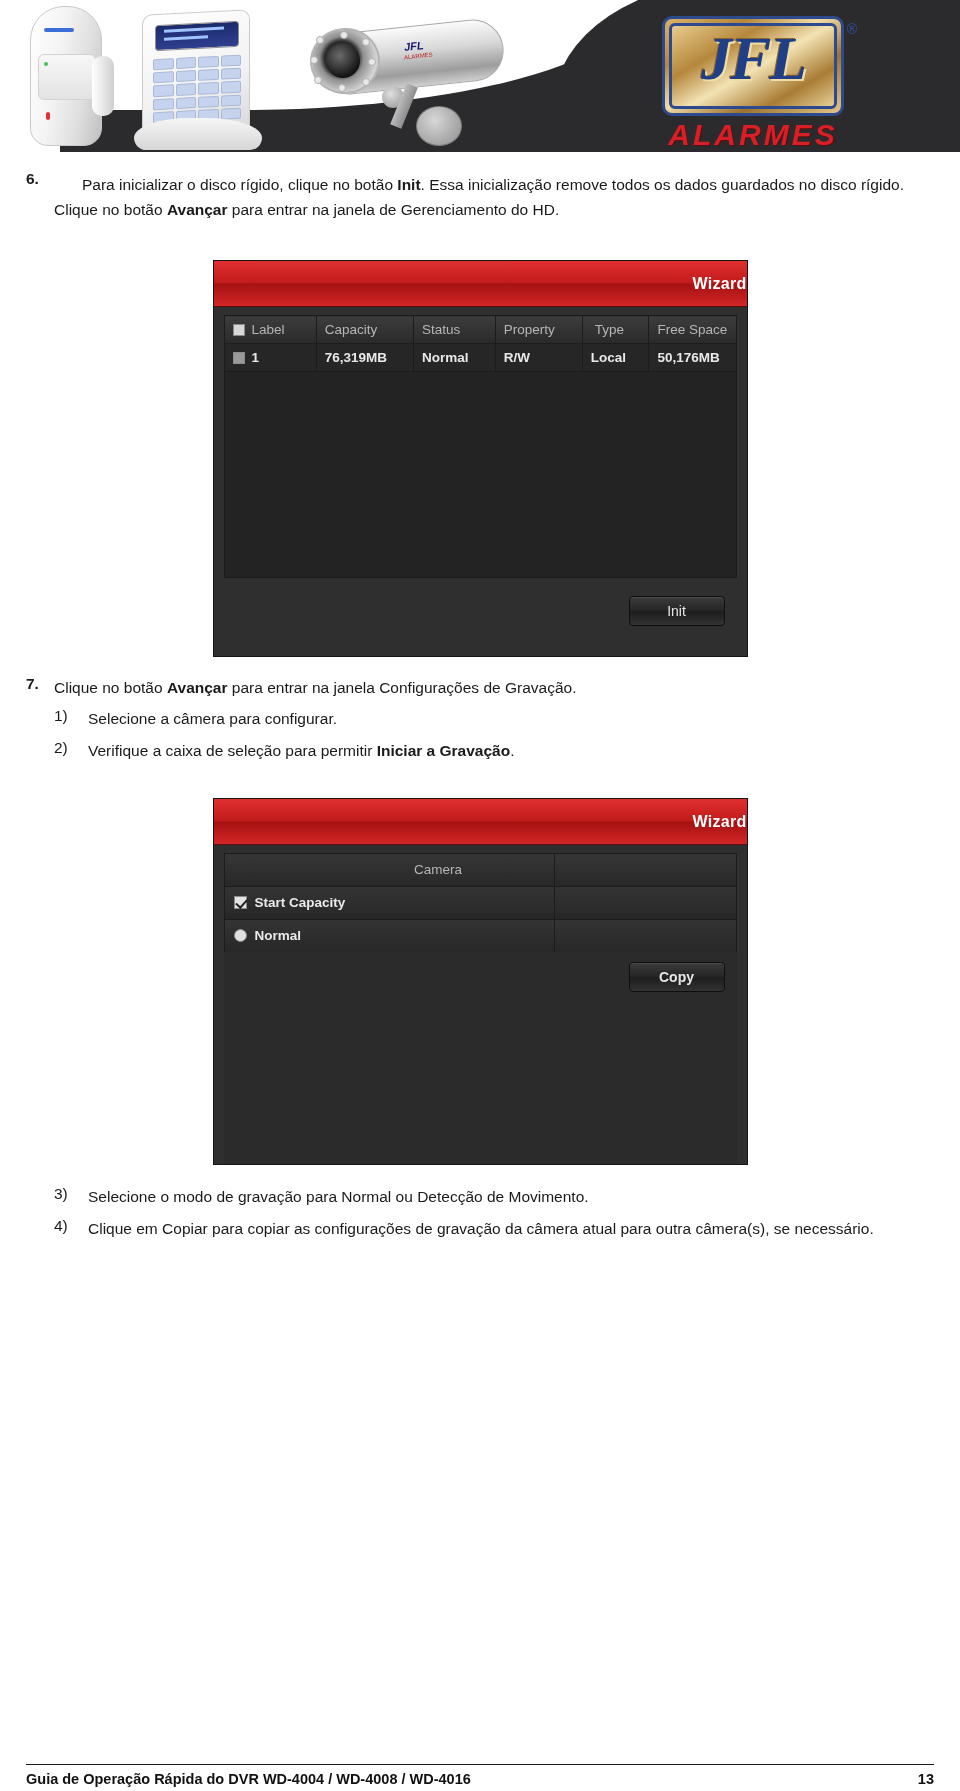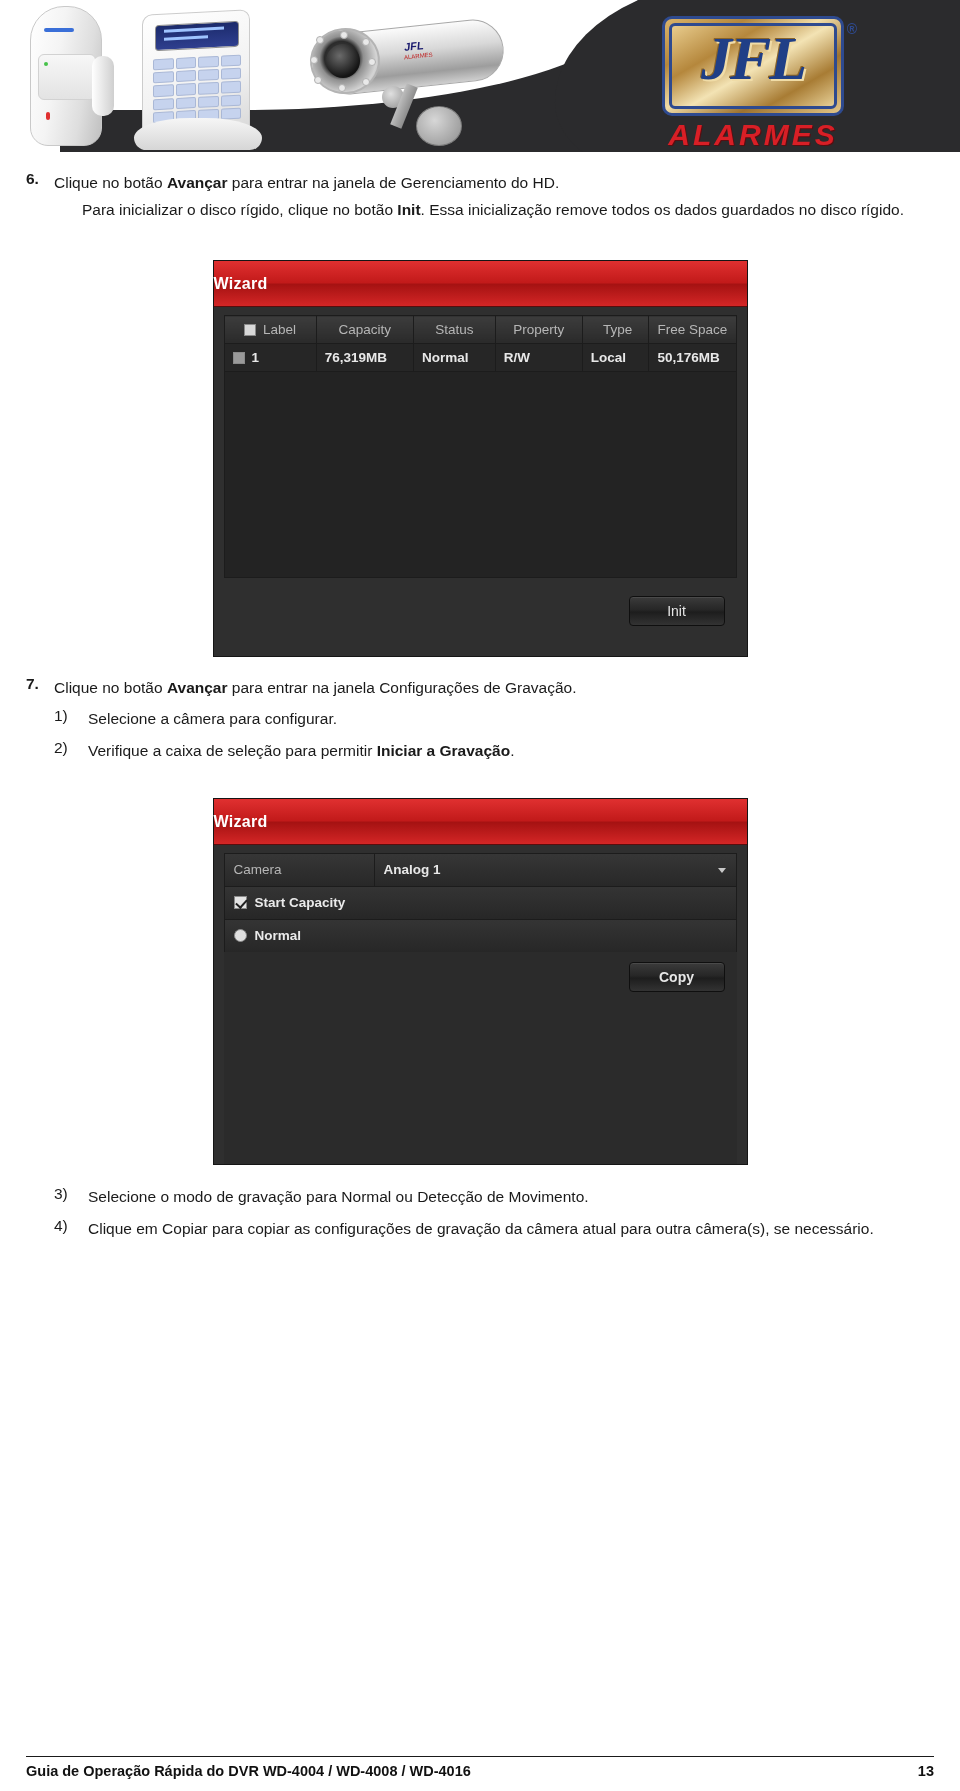--- a/index.html
+++ b/index.html
@@ -215,41 +215,41 @@
   
   .dvr {
     width:535px;
     margin:0 auto;
     background:#2e2e2e;
     border:1px solid #151515;
     font-family:"Liberation Sans", sans-serif;
   }
   .dvr-title {
     height:46px; line-height:46px;
-    text-align:left;
+    text-align:right;
     background:linear-gradient(180deg,#e03030 0%,#c21a1a 48%,#a51212 52%,#d42626 100%);
     color:#ffffff;
     font-size:16px;
     font-weight:bold;
     letter-spacing:.3px;
     border-bottom:1px solid #5a0c0c;
   }
   .dvr-content {
     background:#2f2f2f;
     padding:8px 10px 0 10px;
   }
 
   
   .hdd-table { width:100%; border-collapse:collapse; }
   .hdd-table th {
     background:linear-gradient(180deg,#3c3c3c,#2a2a2a);
     color:#b6b6b6;
     font-size:13.5px;
     font-weight:normal;
-    text-align:center;
+    text-align:left;
     padding:6px 8px;
     border:1px solid #1c1c1c;
   }
   .hdd-table td {
     background:#262626;
     color:#e8e8e8;
     font-size:13.5px;
     font-weight:bold;
     text-align:left;
     padding:6px 8px;
@@ -298,20 +298,21 @@
   .dvr-footer .btn { margin-left:8px; }
 
   
   .rec-row {
     display:flex;
     border:1px solid #1c1c1c;
     border-bottom:none;
     background:linear-gradient(180deg,#363636,#282828);
     height:33px;
     align-items:center;
+    flex-direction:column;
   }
   .rec-row:last-of-type { border-bottom:1px solid #1c1c1c; }
   .rec-label {
     width:150px; flex:0 0 150px;
     color:#b6b6b6;
     font-size:13.5px;
     padding-left:9px;
     border-right:1px solid #1c1c1c;
     height:100%;
     line-height:31px;
@@ -372,21 +373,21 @@
     height:212px;
     position:relative;
   }
   .btn-copy { position:absolute; right:12px; top:10px; min-width:96px;font-weight:bold; }
 
   
   .footer {
     position:absolute;
     left:0; bottom:0;
     width:960px;
-    padding:0 26px 12px 26px;
+    padding:0 26px 4px 26px;
   }
   .footer-rule {
     border-top:1px solid #1a1a1a;
     margin-bottom:6px;
   }
   .footer-inner {
     display:flex;
     justify-content:space-between;
     align-items:baseline;
     font-size:14.5px;
@@ -471,25 +472,25 @@
     </div>
     <div class="logo-alarmes">ALARMES</div>
   </div>
 </div>
 
 <div class="doc">
 
   <div class="step-row" style="margin-top:18px;">
     <div class="step-num">6.</div>
     <div class="step-body">
+      <p class="para indent-1" style="margin-top:2px;">
+        <span>Para inicializar o disco rígido, clique no botão </span><b>Init</b><span>. Essa inicialização remove todos os dados guardados no disco rígido.</span>
+      </p>
       <p class="para">
         <span>Clique no botão </span><b>Avançar</b><span> para entrar na janela de Gerenciamento do HD.</span>
-      </p>
-      <p class="para indent-1" style="margin-top:2px;">
-        <span>Para inicializar o disco rígido, clique no botão </span><b>Init</b><span>. Essa inicialização remove todos os dados guardados no disco rígido.</span>
       </p>
     </div>
   </div>
 
   <div class="dvr" style="margin-top:38px;">
     <div class="dvr-title">Wizard</div>
     <div class="dvr-content">
       <table class="hdd-table">
         <thead>
           <tr>

